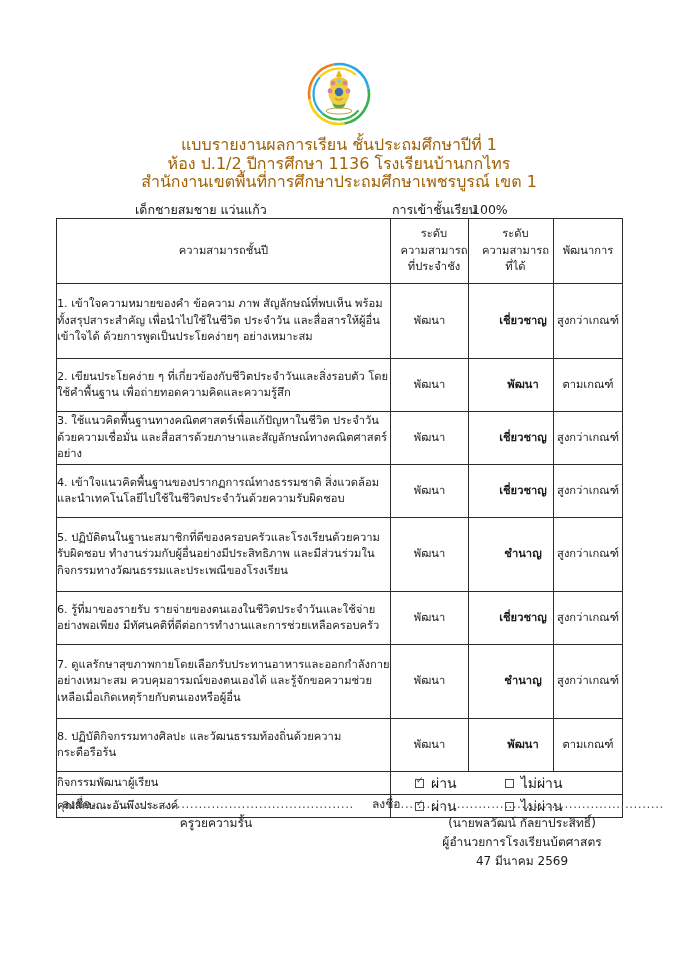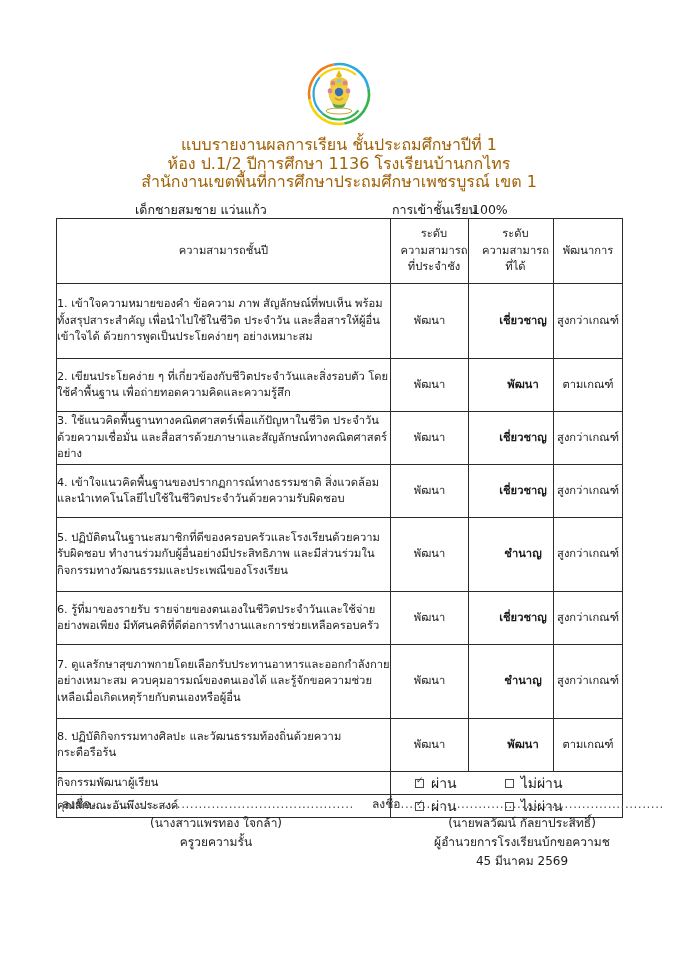--- a/index.html
+++ b/index.html
@@ -353,24 +353,23 @@
             </div>
           </td>
         </tr>
       </tbody>
     </table>
   </div>
 
   <div class="sign-area">
     <div class="sign-block left">
       <div class="sign-line"><span>ลงชื่อ</span><span class="dots">.............................................................</span></div>
-      <div class="sign-name">(นางสาวแพรทอง  ใจกล้า)</div>
       <div class="sign-role">ครูวยความรั้น</div>
     </div>
     <div class="sign-block right">
       <div class="sign-line"><span>ลงชื่อ</span><span class="dots">.............................................................</span></div>
       <div class="sign-name">(นายพลวัฒน์ กัลยาประสิทธิ์)</div>
-      <div class="sign-role">ผู้อำนวยการโรงเรียนบ้กขอความช</div>
-      <div class="sign-date">45 มีนาคม 2569</div>
+      <div class="sign-role">ผู้อำนวยการโรงเรียนบ้ตศาสตร</div>
+      <div class="sign-date">47 มีนาคม 2569</div>
     </div>
   </div>
 
 </div>
 
 </body></html>

